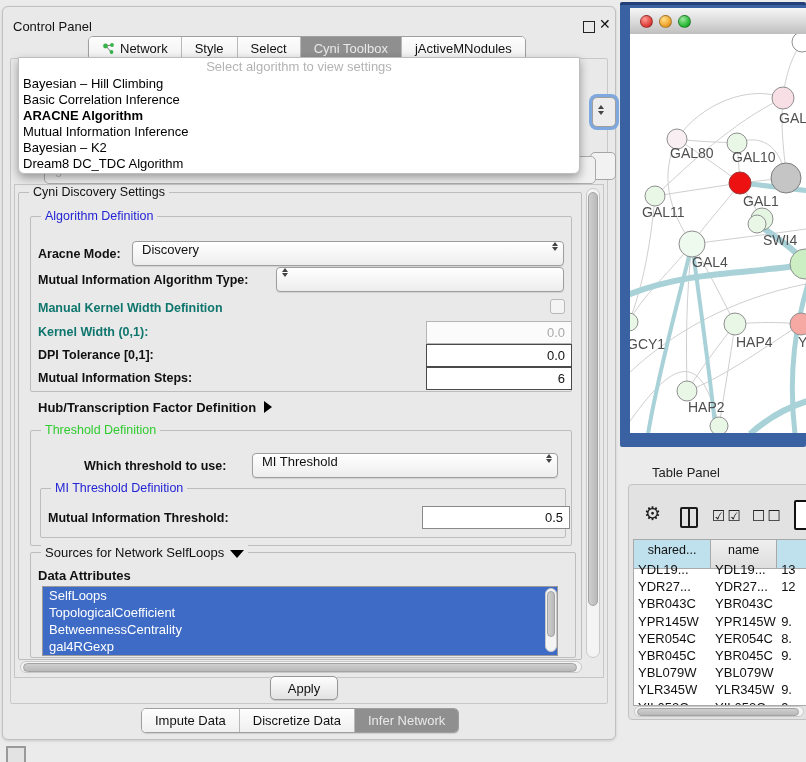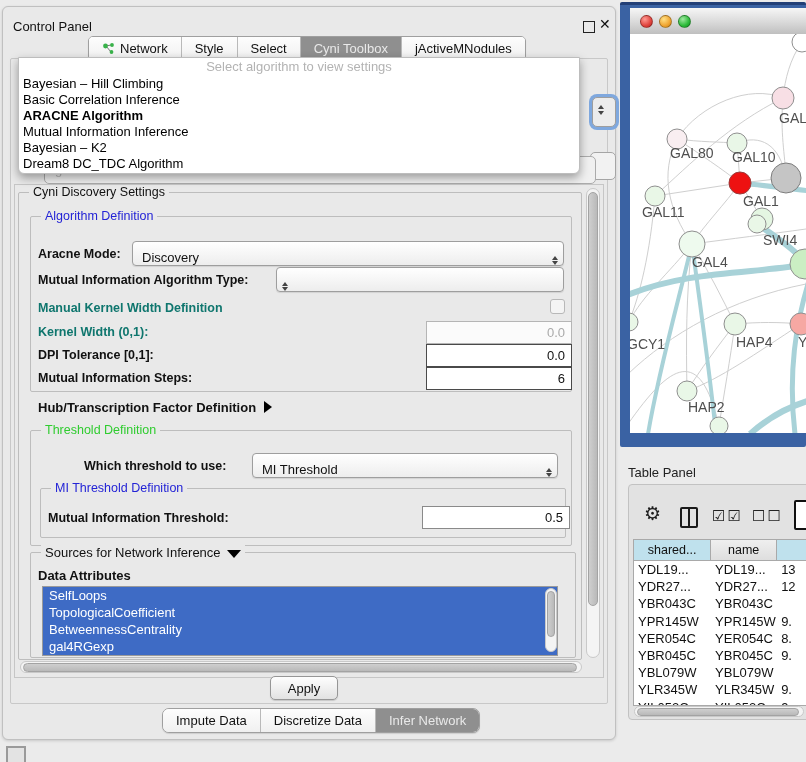--- a/index.html
+++ b/index.html
@@ -27,21 +27,21 @@
   
   .group{border:1px solid #bdbdbd;border-radius:2px;background:transparent;}
   .gtitle{position:absolute;top:-8px;left:10px;background:#e9e9e9;padding:0 4px;font-size:12.5px;color:#111;white-space:nowrap;}
   .gtitle.blue{color:#2323d6;}
   .gtitle.green{color:#2fcc2f;}
 
   .lbl{font-size:12.5px;font-weight:bold;color:#111;white-space:nowrap;}
   .lbl.dis{color:#0f766e;text-align:center;}
 
   
-  .combo{display:flex;align-items:flex-end;height:23px;border:1px solid #9e9e9e;border-radius:4px;background:linear-gradient(#ffffff,#ededed);box-shadow:0 1px 1px rgba(0,0,0,.1);}
+  .combo{display:flex;align-items:flex-start;height:23px;border:1px solid #9e9e9e;border-radius:4px;background:linear-gradient(#ffffff,#ededed);box-shadow:0 1px 1px rgba(0,0,0,.1);}
   .combo .val{flex:1;padding-left:9px;font-size:13px;color:#111;white-space:nowrap;overflow:hidden;}
   .combo .arrows{width:16px;display:flex;flex-direction:column;align-items:center;justify-content:center;gap:1px;}
   .tri-up{width:0;height:0;border-left:3.5px solid transparent;border-right:3.5px solid transparent;border-bottom:4px solid #444;}
   .tri-dn{width:0;height:0;border-left:3.5px solid transparent;border-right:3.5px solid transparent;border-top:4px solid #444;}
 
   .field{height:21px;border:1px solid #4a4a4a;background:#fff;font-size:13px;color:#111;text-align:right;padding-right:6px;line-height:21px;}
   .field.dis{border:1px solid #b5b5b5;background:#fbfbfb;color:#aaa;}
   .checkbox{width:13px;height:13px;border:1px solid #b8b8b8;border-radius:3px;background:#f4f4f4;}
 
   
@@ -75,32 +75,32 @@
   .nettitle{position:absolute;left:10px;top:3px;right:0;height:26px;background:linear-gradient(#f6f6f6,#d9d9d9 55%,#bfbfbf);border-bottom:1px solid #8e8e8e;}
   .light{position:absolute;top:7px;width:11px;height:11px;border-radius:50%;border:1px solid rgba(0,0,0,.3);}
   .light.red{left:10px;background:radial-gradient(circle at 35% 30%,#ff9a93,#e0443e 60%,#b1221d);}
   .light.yellow{left:29px;background:radial-gradient(circle at 35% 30%,#ffe084,#f0a532 60%,#c27d12);}
   .light.green{left:48px;background:radial-gradient(circle at 35% 30%,#9fe8a0,#2dbb3a 60%,#148c22);}
   .netcontent{position:absolute;left:10px;top:29px;width:176px;height:399px;background:#fff;overflow:hidden;}
   .netcontent svg{display:block;}
   .nlabel{font-size:14px;fill:#4f4f4f;font-family:"Liberation Sans",sans-serif;}
 
   
-  .tp-title{left:628px;top:465px;font-size:13px;color:#222;}
+  .tp-title{left:652px;top:465px;font-size:13px;color:#222;}
   .tp-panel{left:628px;top:484px;width:190px;height:234px;background:#e2e2e2;border:1px solid #c2c2c2;border-radius:4px;}
   .gear{left:644px;top:502px;font-size:19px;color:#1d1d1d;}
   .colicon{left:680px;top:507px;width:14px;height:17px;border:2px solid #1a1a1a;border-radius:2px;}
   .colicon::after{content:"";position:absolute;left:6px;top:0;width:2px;height:17px;background:#1a1a1a;}
   .checkpair{left:712px;top:507px;font-size:15px;color:#222;letter-spacing:2px;}
   .uncheckpair{left:752px;top:507px;font-size:15px;color:#222;letter-spacing:2px;}
   .pageicon{left:794px;top:500px;width:18px;height:26px;border:2px solid #111;background:#fff;border-radius:2px;}
 
   .tbl{left:633px;top:539px;width:180px;height:165px;background:#fff;border:1px solid #a9a9a9;overflow:hidden;}
   .thead{display:flex;height:21px;}
-  .th{box-sizing:border-box;height:21px;line-height:20px;text-align:center;font-size:12.5px;color:#111;border-right:1px solid #a9a9a9;border-bottom:1px solid #a9a9a9;}
+  .th{box-sizing:border-box;height:29px;line-height:20px;text-align:center;font-size:12.5px;color:#111;border-right:1px solid #a9a9a9;border-bottom:1px solid #a9a9a9;}
   .th.blue{background:#bfe1ed;}
   .th.gray{background:linear-gradient(#efefef,#dedede);}
   .trow{display:flex;height:17.2px;}
   .td{box-sizing:border-box;padding-left:4px;font-size:13px;color:#111;line-height:17.2px;white-space:nowrap;overflow:hidden;}
   .w-shared{width:84px;}
   .w-name{width:72px;}
   .w-val{width:40px;}
 
   .mini-icon{left:6px;top:746px;width:16px;height:16px;border:2px solid #9a9a9a;background:#e3e3e3;}
 </style>
@@ -209,21 +209,21 @@
         <span class="tri-dn"></span>
       </span>
   </div>
   <div class="abs group" style="left:40px;top:488px;width:524px;height:48px;">
     <span class="gtitle blue">MI Threshold Definition</span>
   </div>
   <div class="abs lbl" style="left:48px;top:511px;">Mutual Information Threshold:</div>
   <div class="abs field" style="left:422px;top:506px;width:140px;border-color:#8a8a8a;">0.5</div>
 
   <div class="abs group" style="left:30px;top:552px;width:544px;height:104px;">
-    <span class="gtitle" style="font-size:13px;"><span>Sources for Network Inference</span><span class="tri-down-big"></span></span>
+    <span class="gtitle" style="font-size:13px;"><span>Sources for Network SelfLoops</span><span class="tri-down-big"></span></span>
   </div>
   <div class="abs lbl" style="left:38px;top:568px;font-size:13px;">Data Attributes</div>
   <div class="abs listbox" style="left:42px;top:586px;width:514px;height:68px;">
     <div class="litem">SelfLoops</div>
     <div class="litem">TopologicalCoefficient</div>
     <div class="litem">BetweennessCentrality</div>
     <div class="litem">gal4RGexp</div>
   </div>
   <div class="abs vtrack" style="left:545px;top:588px;width:10px;height:62px;">
     <div class="vthumb" style="top:2px;height:44px;width:6px;"></div>
@@ -231,21 +231,21 @@
 
   <div class="abs vtrack" style="left:586px;top:188px;width:12px;height:468px;">
     <div class="vthumb" style="top:3px;height:412px;"></div>
   </div>
   <div class="abs htrack" style="left:20px;top:661px;width:560px;height:10px;">
     <div class="hthumb" style="left:2px;width:552px;"></div>
   </div>
 
   <div class="abs btn" style="left:270px;top:676px;width:66px;">Apply</div>
 
-  <div class="abs seg" style="left:162px;top:708px;border-radius:7px;">
+  <div class="abs seg" style="left:141px;top:708px;">
     <div class="tab">
         <span>Impute Data</span>
       </div>
     <div class="tab">
         <span>Discretize Data</span>
       </div>
     <div class="tab sel">
         <span>Infer Network</span>
       </div>
   </div>

